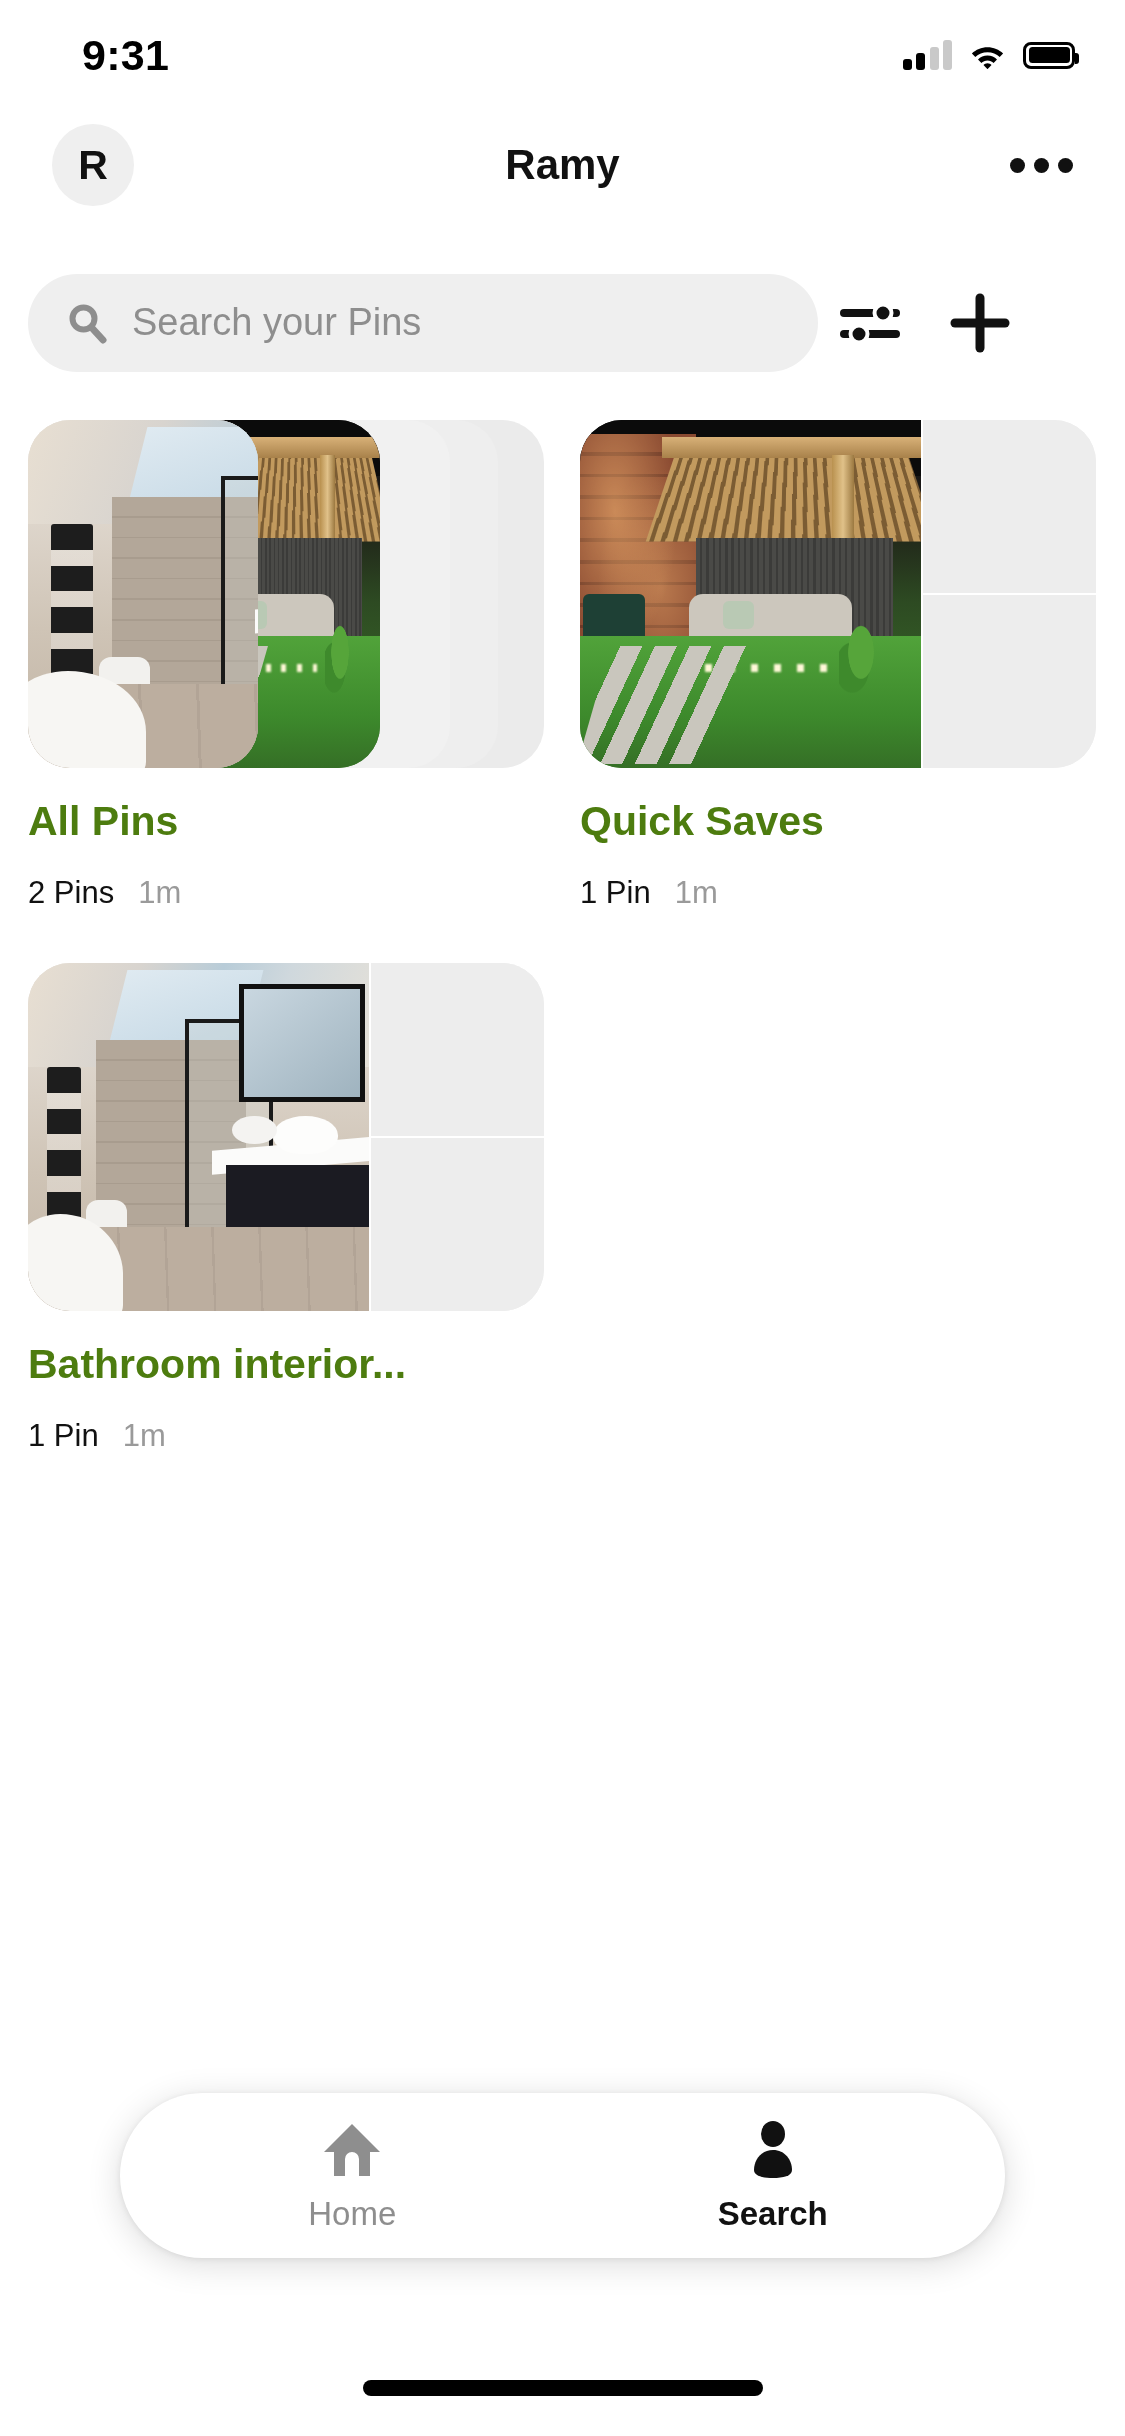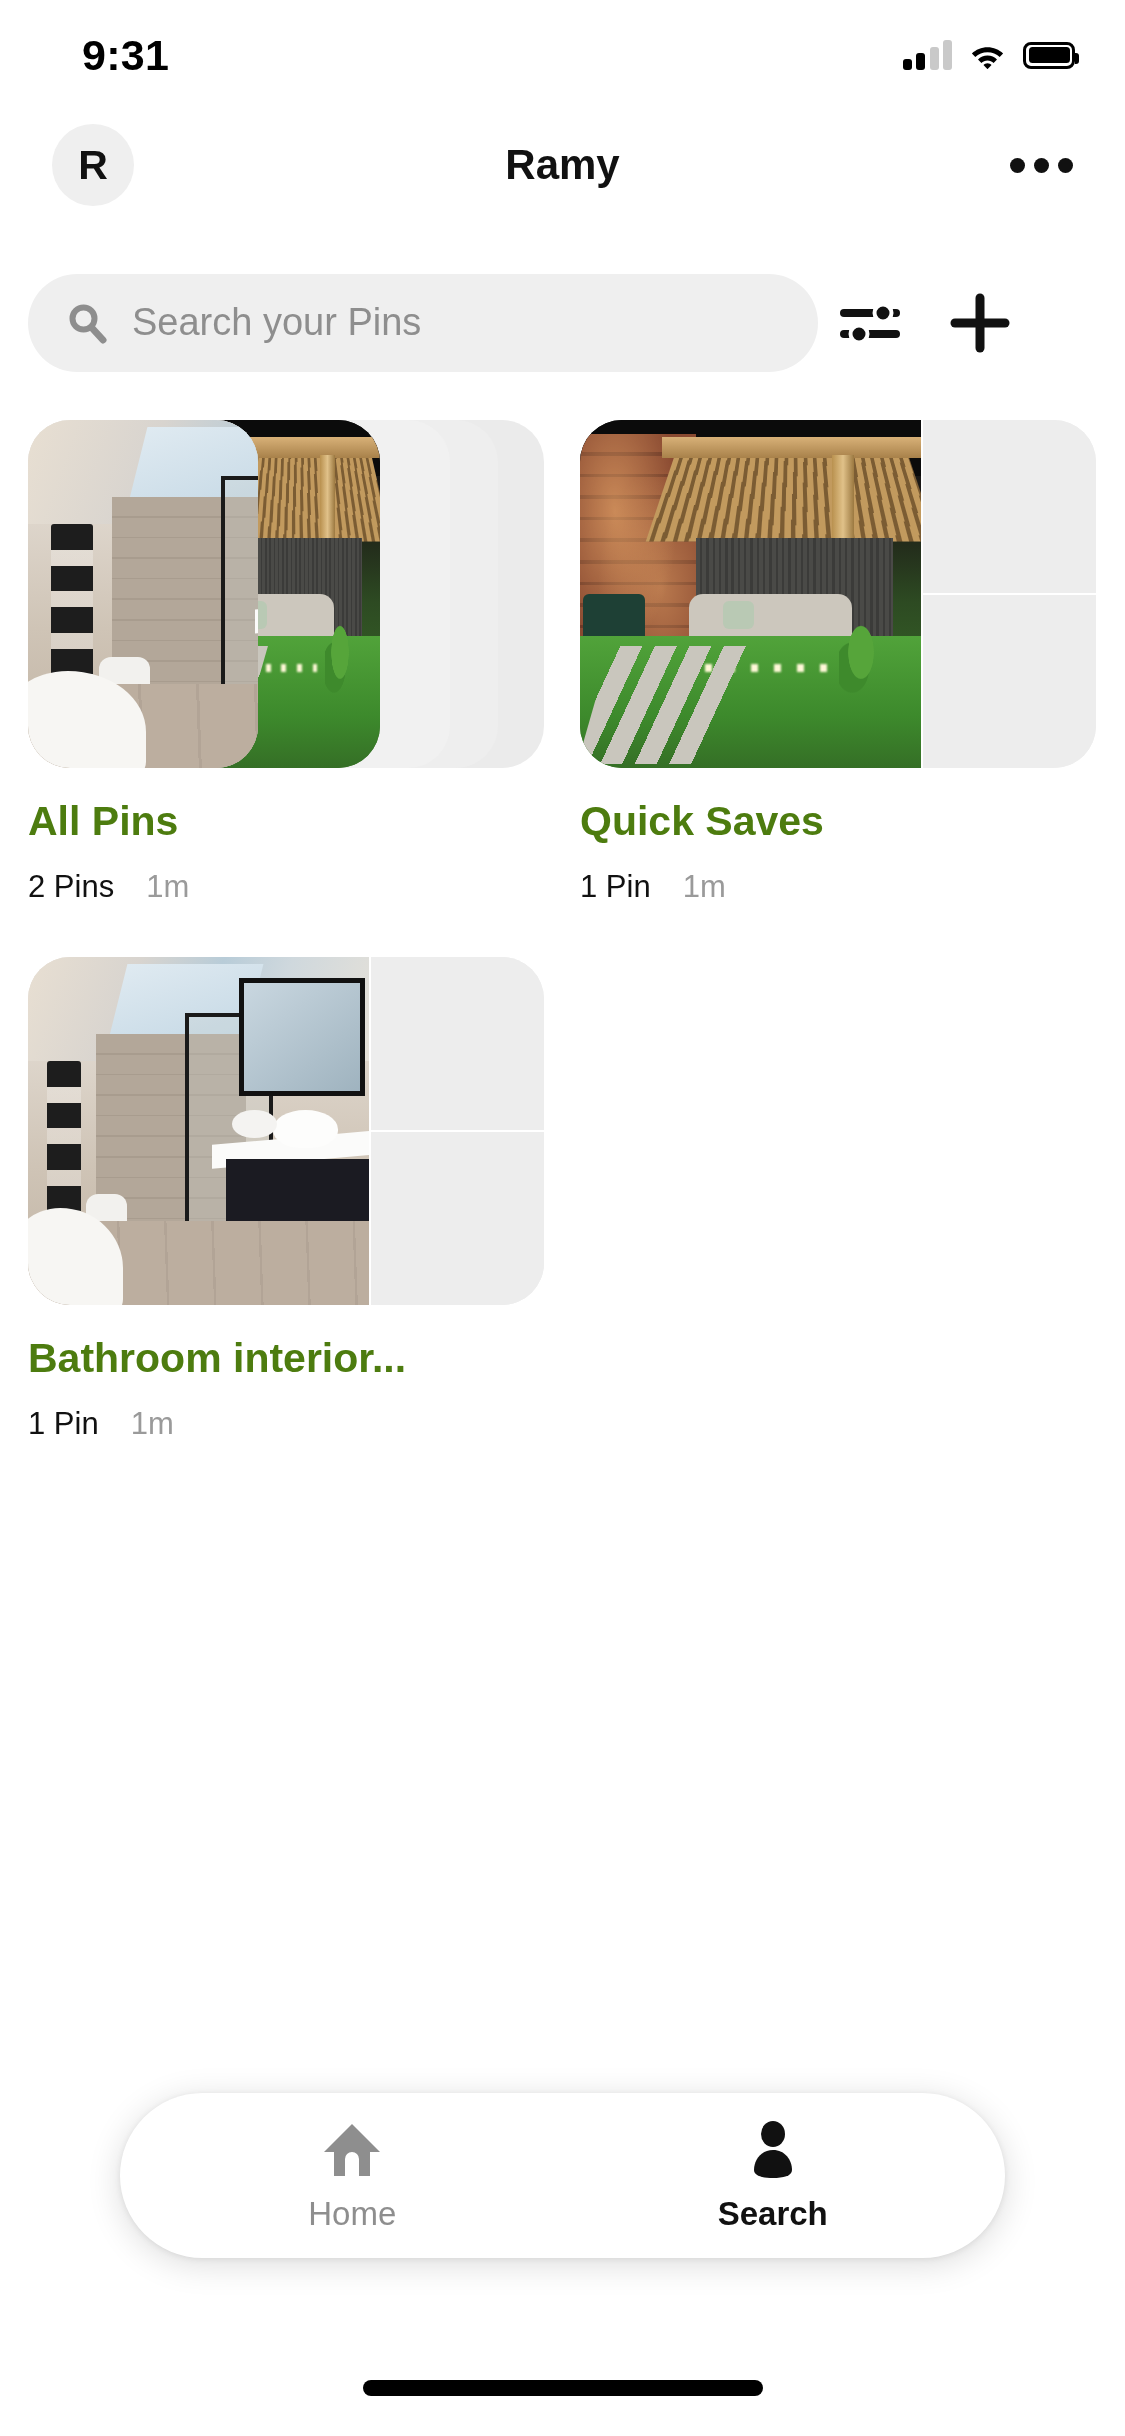--- a/index.html
+++ b/index.html
@@ -89,21 +89,21 @@
   .split{ display:flex; }
   .split .big{ width:66%; height:100%; position:relative; overflow:hidden; }
   .split .side{ width:34%; height:100%; display:flex; flex-direction:column; }
   .split .side .cell{ flex:1; background:#ededed; border-left:2px solid #fff; }
   .split .side .cell + .cell{ border-top:2px solid #fff; }
 
   .board-title{
     margin-top:30px; font-size:41px; font-weight:700; color:#4d7c0f;
     white-space:nowrap; overflow:hidden;
   }
-  .board-meta{ margin-top:24px; font-size:31px; display:flex; gap:32px; }
+  .board-meta{ margin-top:30px; font-size:31px; display:flex; gap:24px; }
   .board-meta .pins{ color:#111; }
   .board-meta .time{ color:#9a9a9a; }
 
   
   .photo{ position:absolute; inset:0; background:#cfc6bd; }
 
   
   .ph-bath{
     background:
       linear-gradient(180deg,#e8e2da 0%,#ded6cc 28%,#cfc4b6 60%,#bfb2a2 100%);

